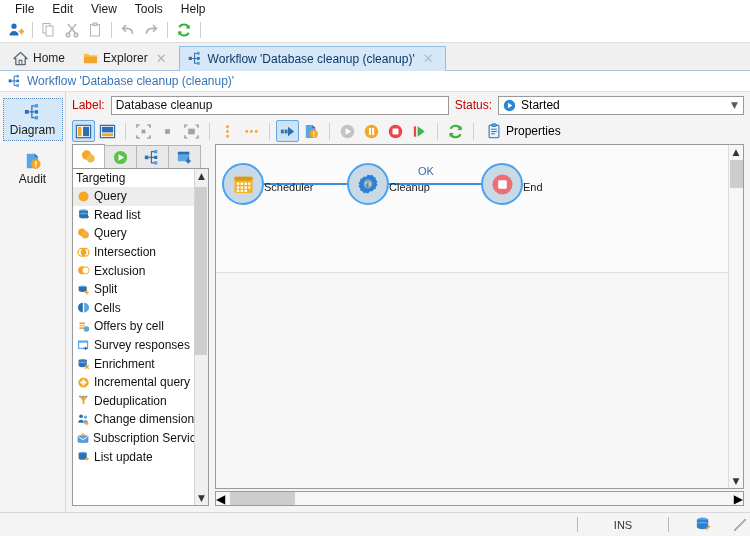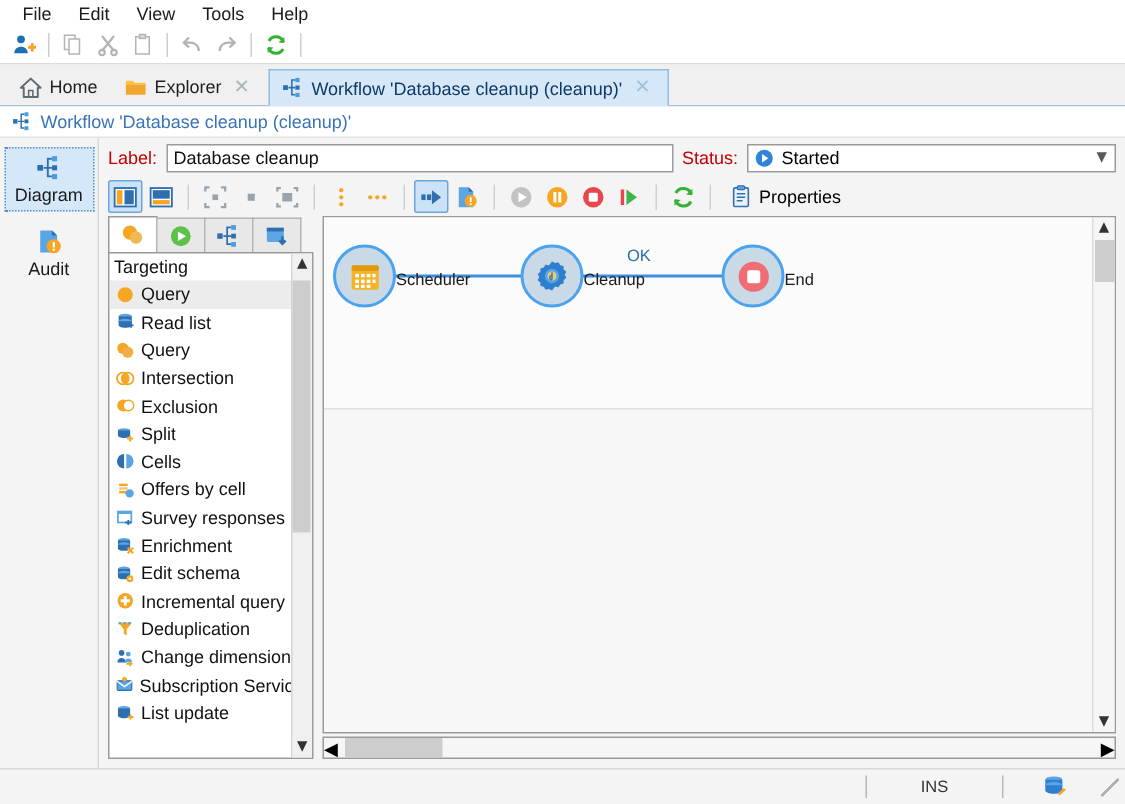--- a/index.html
+++ b/index.html
@@ -782,31 +782,20 @@
                 <svg width="13" height="13" viewBox="0 0 16 16">
                   <ellipse cx="7" cy="4" rx="5" ry="2" fill="#5aa6e5"></ellipse>
                   <path d="M2 4 v3.6 c0 1.1 2.2 2 5 2 s5-.9 5-2 V4" fill="#2f6fb0"></path>
                   <ellipse cx="7" cy="7.6" rx="5" ry="2" fill="#5aa6e5"></ellipse>
                   <path d="M2 7.6 v3 c0 1.1 2.2 2 5 2 s5-.9 5-2 v-3" fill="#2f6fb0"></path>
                   <path d="M10 10 L14.5 14.5 M14.5 10 L10 14.5" stroke="#f5a623" stroke-width="1.7"></path>
                 </svg>
                 <span class="ptxt">Enrichment</span>
               </div>
 
-              <div class="pal-row">
-                <svg width="13" height="13" viewBox="0 0 16 16">
-                  <ellipse cx="7" cy="4" rx="5" ry="2" fill="#5aa6e5"></ellipse>
-                  <path d="M2 4 v3.6 c0 1.1 2.2 2 5 2 s5-.9 5-2 V4" fill="#2f6fb0"></path>
-                  <ellipse cx="7" cy="7.6" rx="5" ry="2" fill="#5aa6e5"></ellipse>
-                  <path d="M2 7.6 v3 c0 1.1 2.2 2 5 2 s5-.9 5-2 v-3" fill="#2f6fb0"></path>
-                  <circle cx="11.8" cy="12" r="2.8" fill="#f5a623"></circle>
-                  <circle cx="11.8" cy="12" r="1" fill="#ffffff"></circle>
-                </svg>
-                <span class="ptxt">Edit schema</span>
-              </div>
 
               <div class="pal-row">
                 <svg width="13" height="13" viewBox="0 0 16 16">
                   <circle cx="8" cy="8" r="6.3" fill="#f5a623"></circle>
                   <path d="M8 4.2 v7.6 M4.2 8 h7.6" stroke="#ffffff" stroke-width="2.4"></path>
                 </svg>
                 <span class="ptxt">Incremental query</span>
               </div>
 
               <div class="pal-row">

